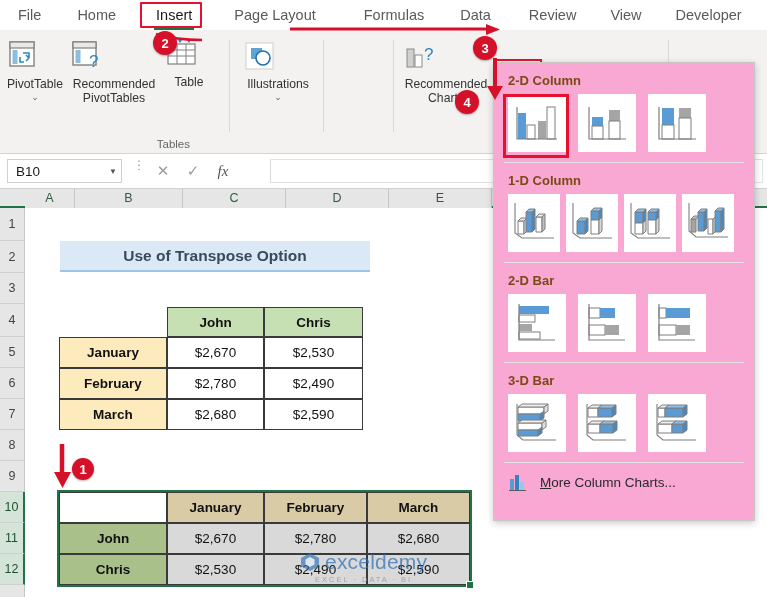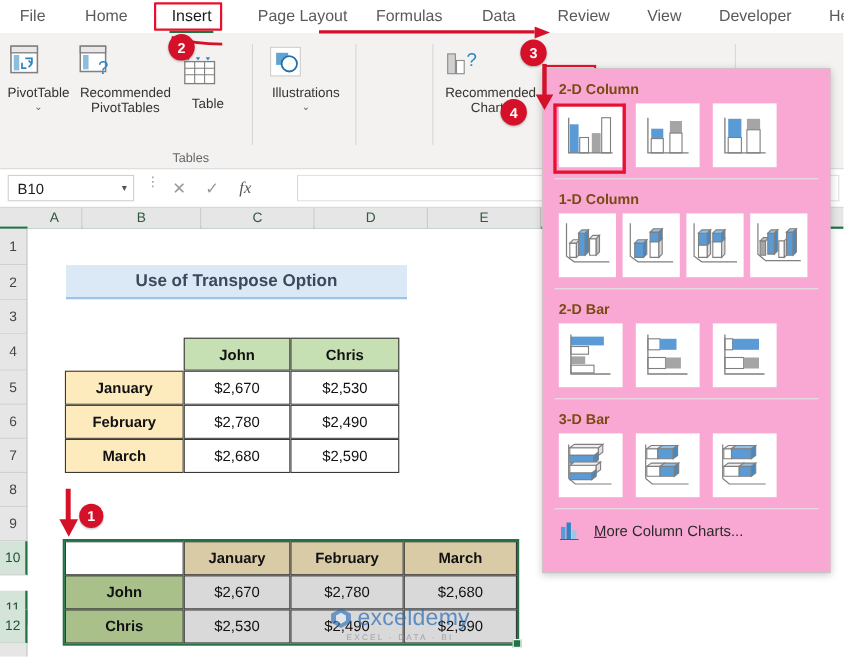--- a/index.html
+++ b/index.html
@@ -184,21 +184,21 @@
 </head>
 <body>
 
 <div id="app">
 
   <div class="ribbon-tabs">
     <div class="tab" style="margin-left:18px">File</div>
     <div class="tab" style="margin-left:22px">Home</div>
     <div class="tab active" style="margin-left:26px">Insert</div>
     <div class="tab" style="margin-left:28px">Page Layout</div>
-    <div class="tab" style="margin-left:12px">Formulas</div>
+    <div class="tab" style="margin-left:34px">Formulas</div>
     <div class="tab" style="margin-left:22px">Data</div>
     <div class="tab" style="margin-left:24px">Review</div>
     <div class="tab" style="margin-left:20px">View</div>
     <div class="tab" style="margin-left:20px">Developer</div>
     <div class="tab" style="margin-left:20px">Help</div>
   </div>
   <div class="tab-hl"></div>
 
   <div class="ribbon">
 
@@ -223,21 +223,21 @@
             <rect x="5" y="2" width="23" height="23" fill="#fff" stroke="#808080" stroke-width="1.4"></rect>
             <rect x="5" y="2" width="23" height="6" fill="#e8e8e8" stroke="#808080" stroke-width="1.2"></rect>
             <rect x="7.5" y="10" width="5" height="13" fill="#2e86c1" opacity=".55"></rect>
             <text x="21" y="27" font-size="17" fill="#2e86c1" font-family="Liberation Sans, sans-serif">?</text>
           </svg>
         </span>
         <span style="white-space:pre-line">Recommended
 PivotTables</span>
       </div>
 
-      <div class="btn-big" style="left:163px;top:20px;width:52px">
+      <div class="btn-big" style="left:163px;top:8px;width:52px">
         <span class="gi">
           <svg class="cv" width="36" height="34" viewBox="0 0 36 34">
             <rect x="5" y="6" width="27" height="20" fill="#fff" stroke="#808080" stroke-width="1.2"></rect>
             <line x1="5" y1="12" x2="32" y2="12" stroke="#808080" stroke-width="1"></line>
             <line x1="5" y1="18" x2="32" y2="18" stroke="#808080" stroke-width="1"></line>
             <line x1="14" y1="6" x2="14" y2="26" stroke="#808080" stroke-width="1"></line>
             <line x1="23" y1="6" x2="23" y2="26" stroke="#808080" stroke-width="1"></line>
             <path d="M6 2 l4 0 l-2 3 z" fill="#2e86c1"></path>
             <path d="M15 2 l4 0 l-2 3 z" fill="#2e86c1"></path>
             <path d="M24 2 l4 0 l-2 3 z" fill="#2e86c1"></path>
@@ -365,21 +365,21 @@
     <div class="rowhdr" style="top:19px;height:33px;line-height:33px">1</div>
     <div class="rowhdr" style="top:52px;height:32px;line-height:32px">2</div>
     <div class="rowhdr" style="top:84px;height:31px;line-height:31px">3</div>
     <div class="rowhdr" style="top:115px;height:33px;line-height:33px">4</div>
     <div class="rowhdr" style="top:148px;height:31px;line-height:31px">5</div>
     <div class="rowhdr" style="top:179px;height:31px;line-height:31px">6</div>
     <div class="rowhdr" style="top:210px;height:31px;line-height:31px">7</div>
     <div class="rowhdr" style="top:241px;height:31px;line-height:31px">8</div>
     <div class="rowhdr" style="top:272px;height:31px;line-height:31px">9</div>
     <div class="rowhdr sel" style="top:303px;height:31px;line-height:31px">10</div>
-    <div class="rowhdr sel" style="top:348px;height:31px;line-height:31px">11</div>
+    <div class="rowhdr sel" style="top:334px;height:31px;line-height:31px">11</div>
     <div class="rowhdr sel" style="top:365px;height:31px;line-height:31px">12</div>
     <div class="rowhdr" style="top:396px;height:31px;line-height:31px"></div>
 
     <div class="title-cell" style="left:60px;top:52px;width:310px;height:31px">Use of Transpose Option</div>
 
     <div class="cell bold" style="left:167px;top:118px;width:97px;height:30px;background:#c6e0b4">John</div>
     <div class="cell bold" style="left:264px;top:118px;width:99px;height:30px;background:#c6e0b4">Chris</div>
 
     <div class="cell bold" style="left:59px;top:148px;width:108px;height:31px;background:#fdebbd">January</div>
     <div class="cell" style="left:167px;top:148px;width:97px;height:31px;background:#fff">$2,670</div>

